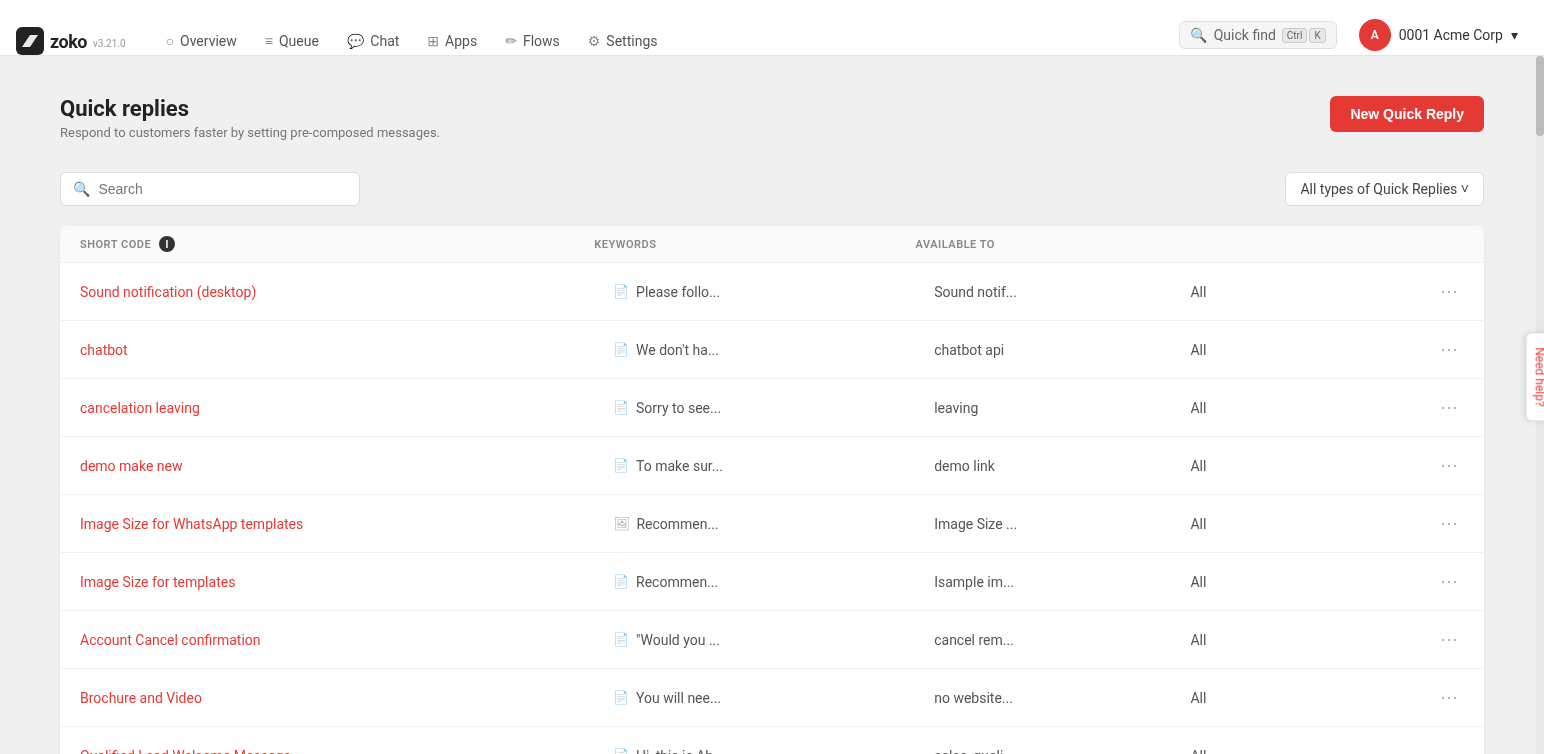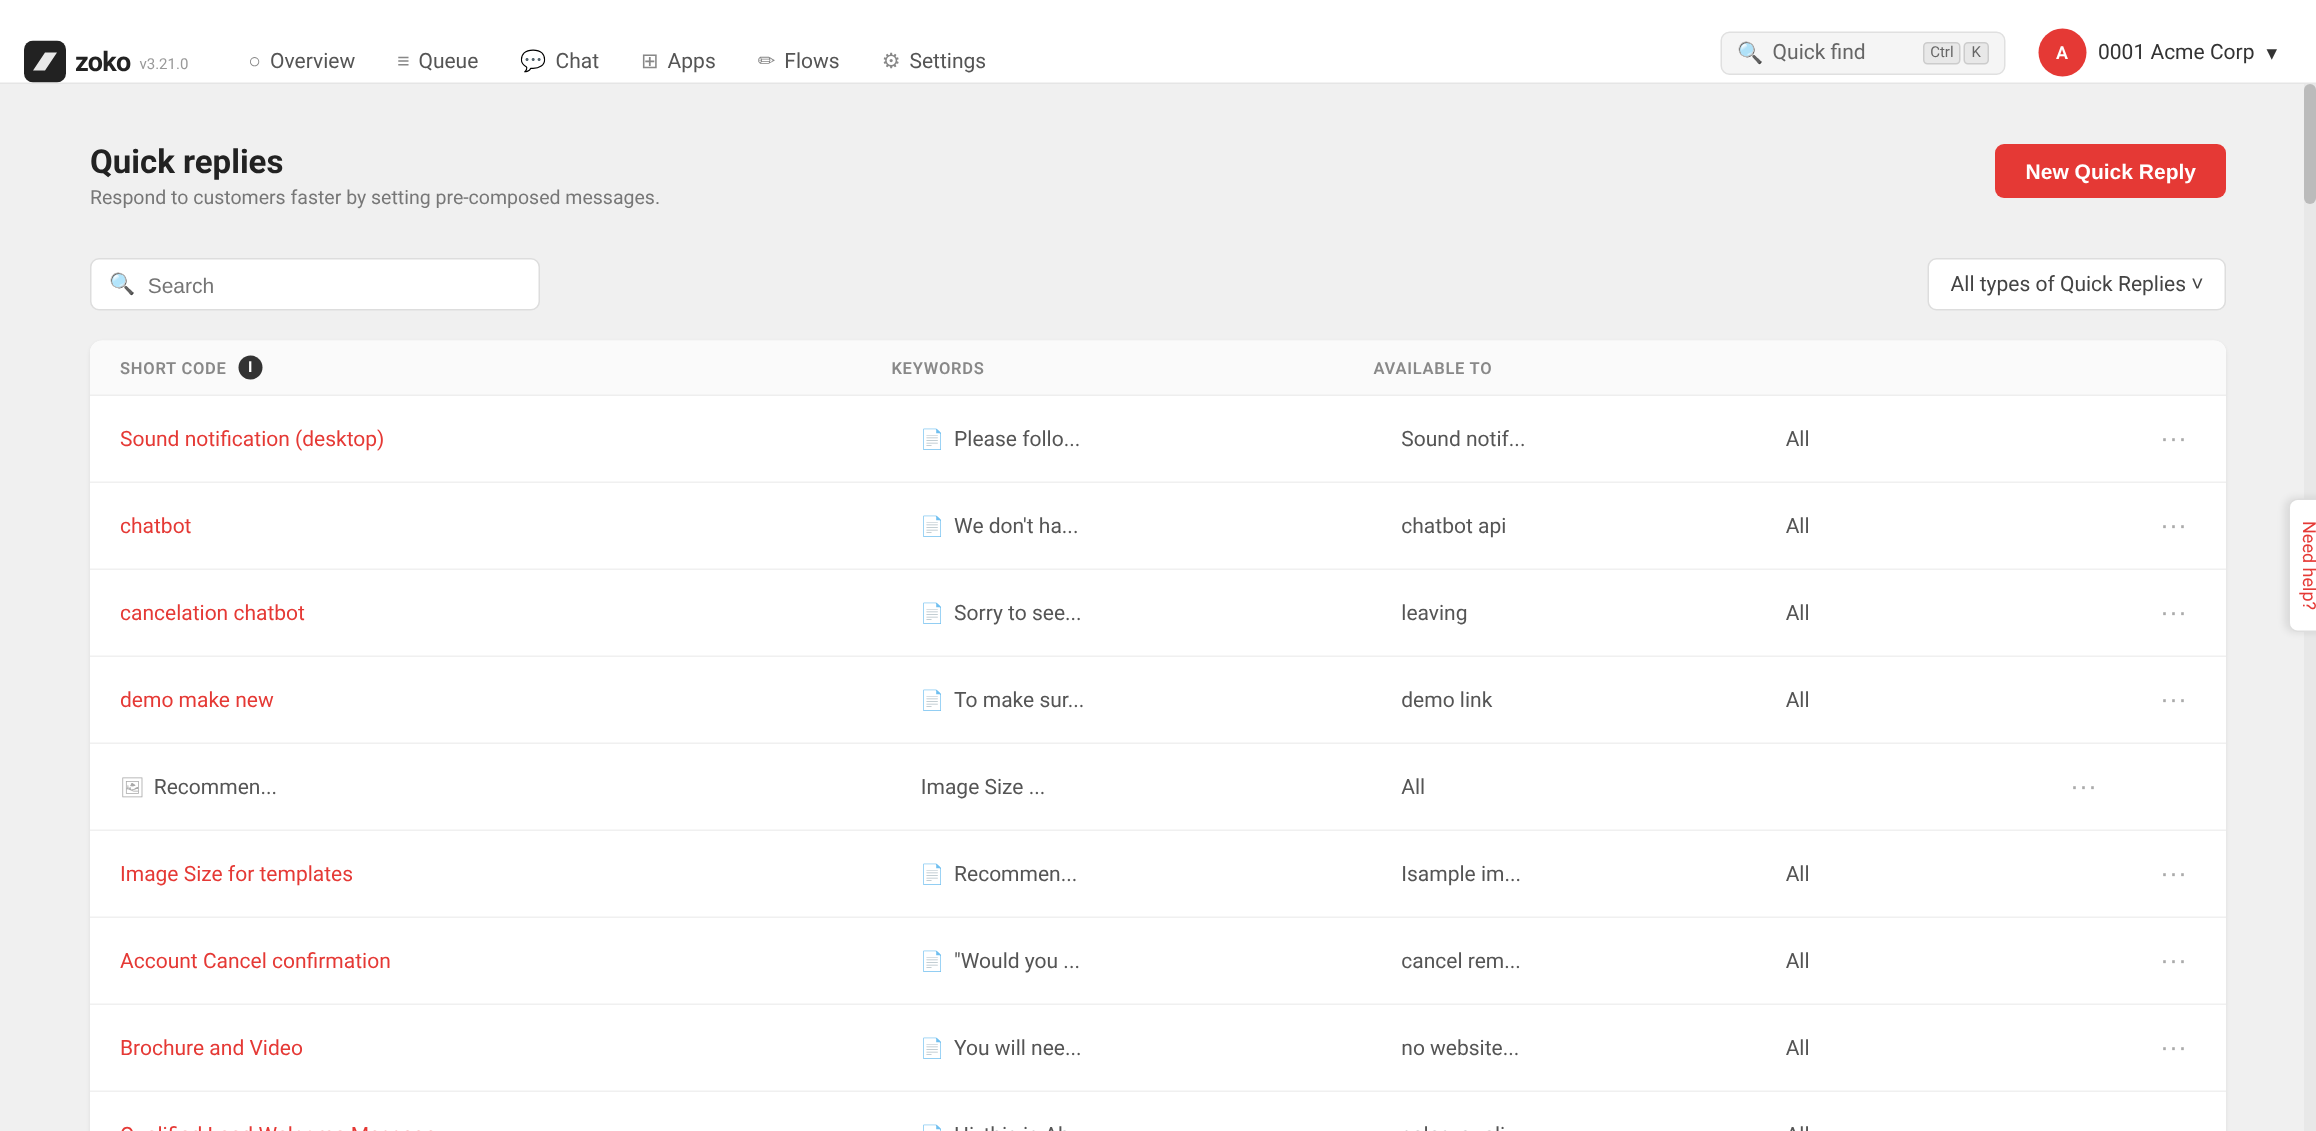--- a/index.html
+++ b/index.html
@@ -82,21 +82,20 @@
       cursor: pointer;
       font-size: 14px;
       color: #666;
     }
     .quick-find-btn .kbd {
       display: flex;
       align-items: center;
       gap: 2px;
       font-size: 11px;
       color: #888;
-      margin-left: 32px;
     }
     .kbd-key {
       background: #e8e8e8;
       border: 1px solid #ccc;
       border-radius: 3px;
       padding: 1px 4px;
       font-size: 10px;
       color: #666;
     }
     .account-btn {
@@ -434,21 +433,21 @@
             <span class="msg-icon">📄</span>
             <span>We don't ha...</span>
           </div>
           <div class="td-keywords">chatbot api</div>
           <div class="td-available">All</div>
           <div class="td-actions">
             <button class="more-btn">···</button>
           </div>
         </div>
         <div class="table-row">
-          <div class="td-short-code">cancelation chatbot</div>
+          <div class="td-short-code">cancelation leaving</div>
           <div class="td-message">
             <span class="msg-icon">📄</span>
             <span>Sorry to see...</span>
           </div>
           <div class="td-keywords">leaving</div>
           <div class="td-available">All</div>
           <div class="td-actions">
             <button class="more-btn">···</button>
           </div>
         </div>
@@ -458,20 +457,21 @@
             <span class="msg-icon">📄</span>
             <span>To make sur...</span>
           </div>
           <div class="td-keywords">demo link</div>
           <div class="td-available">All</div>
           <div class="td-actions">
             <button class="more-btn">···</button>
           </div>
         </div>
         <div class="table-row">
+          <div class="td-short-code">Image Size for WhatsApp templates</div>
           <div class="td-message">
             <span class="msg-icon">🖼</span>
             <span>Recommen...</span>
           </div>
           <div class="td-keywords">Image Size ...</div>
           <div class="td-available">All</div>
           <div class="td-actions">
             <button class="more-btn">···</button>
           </div>
         </div>

